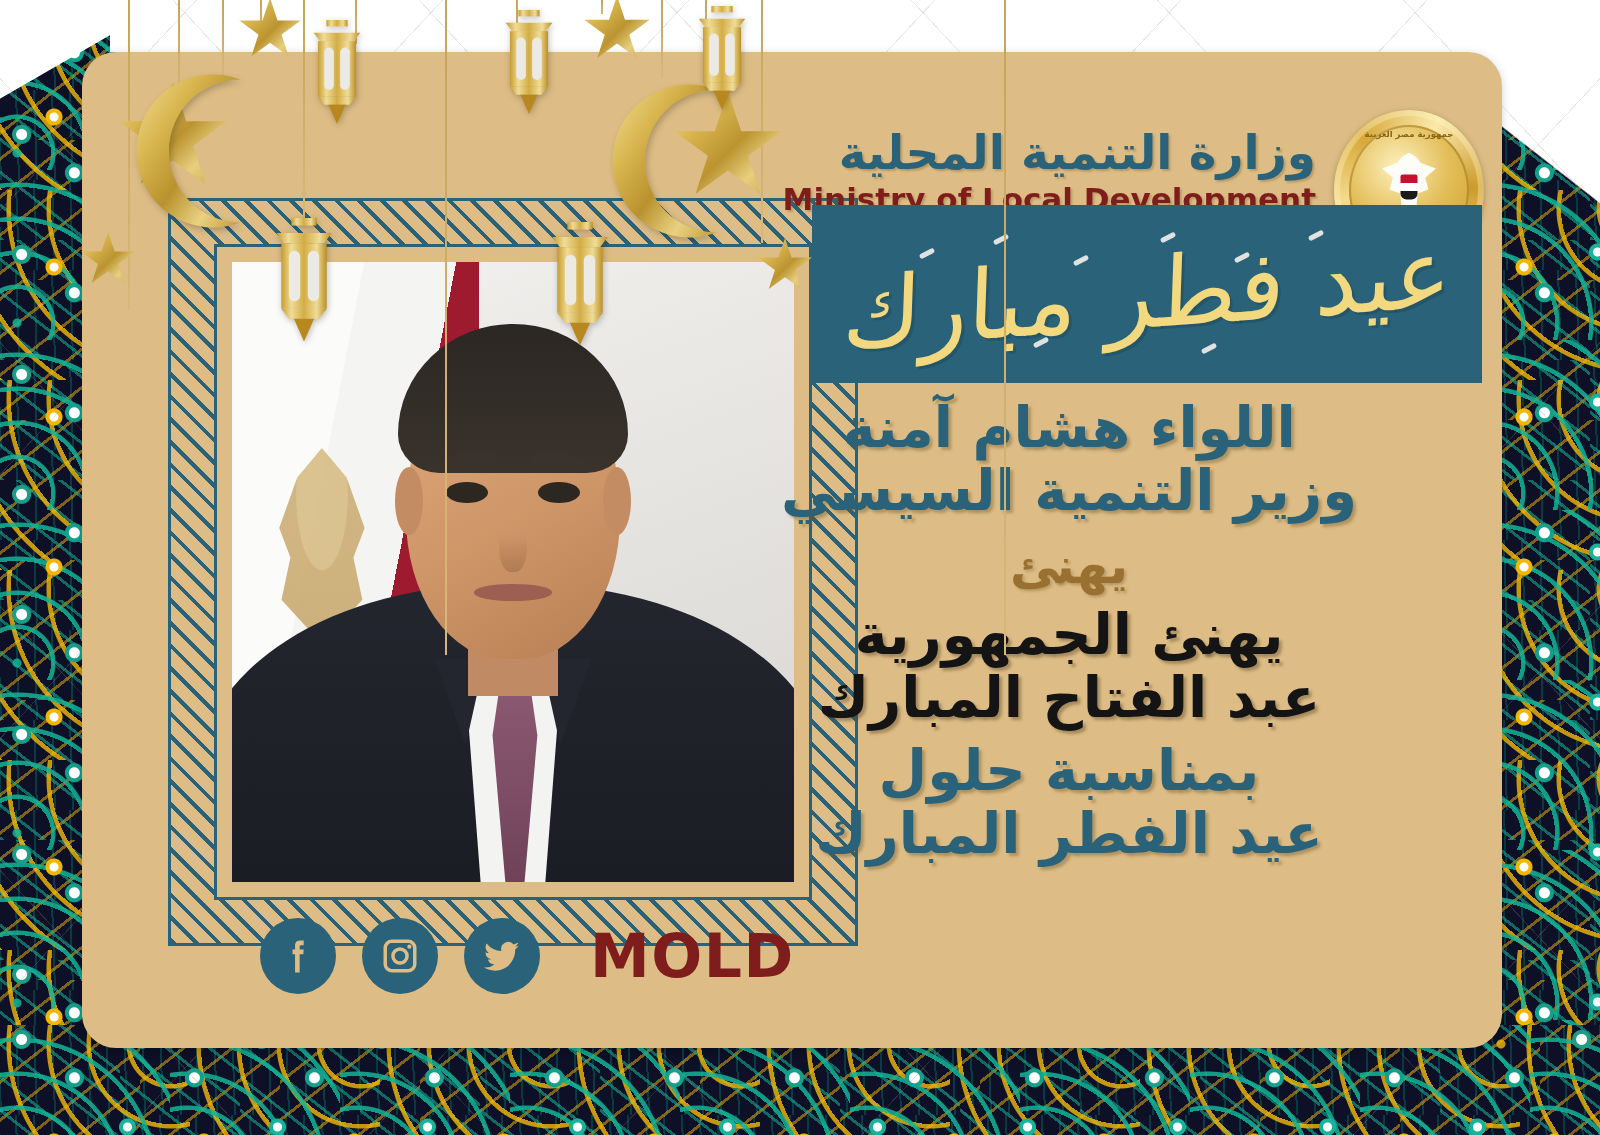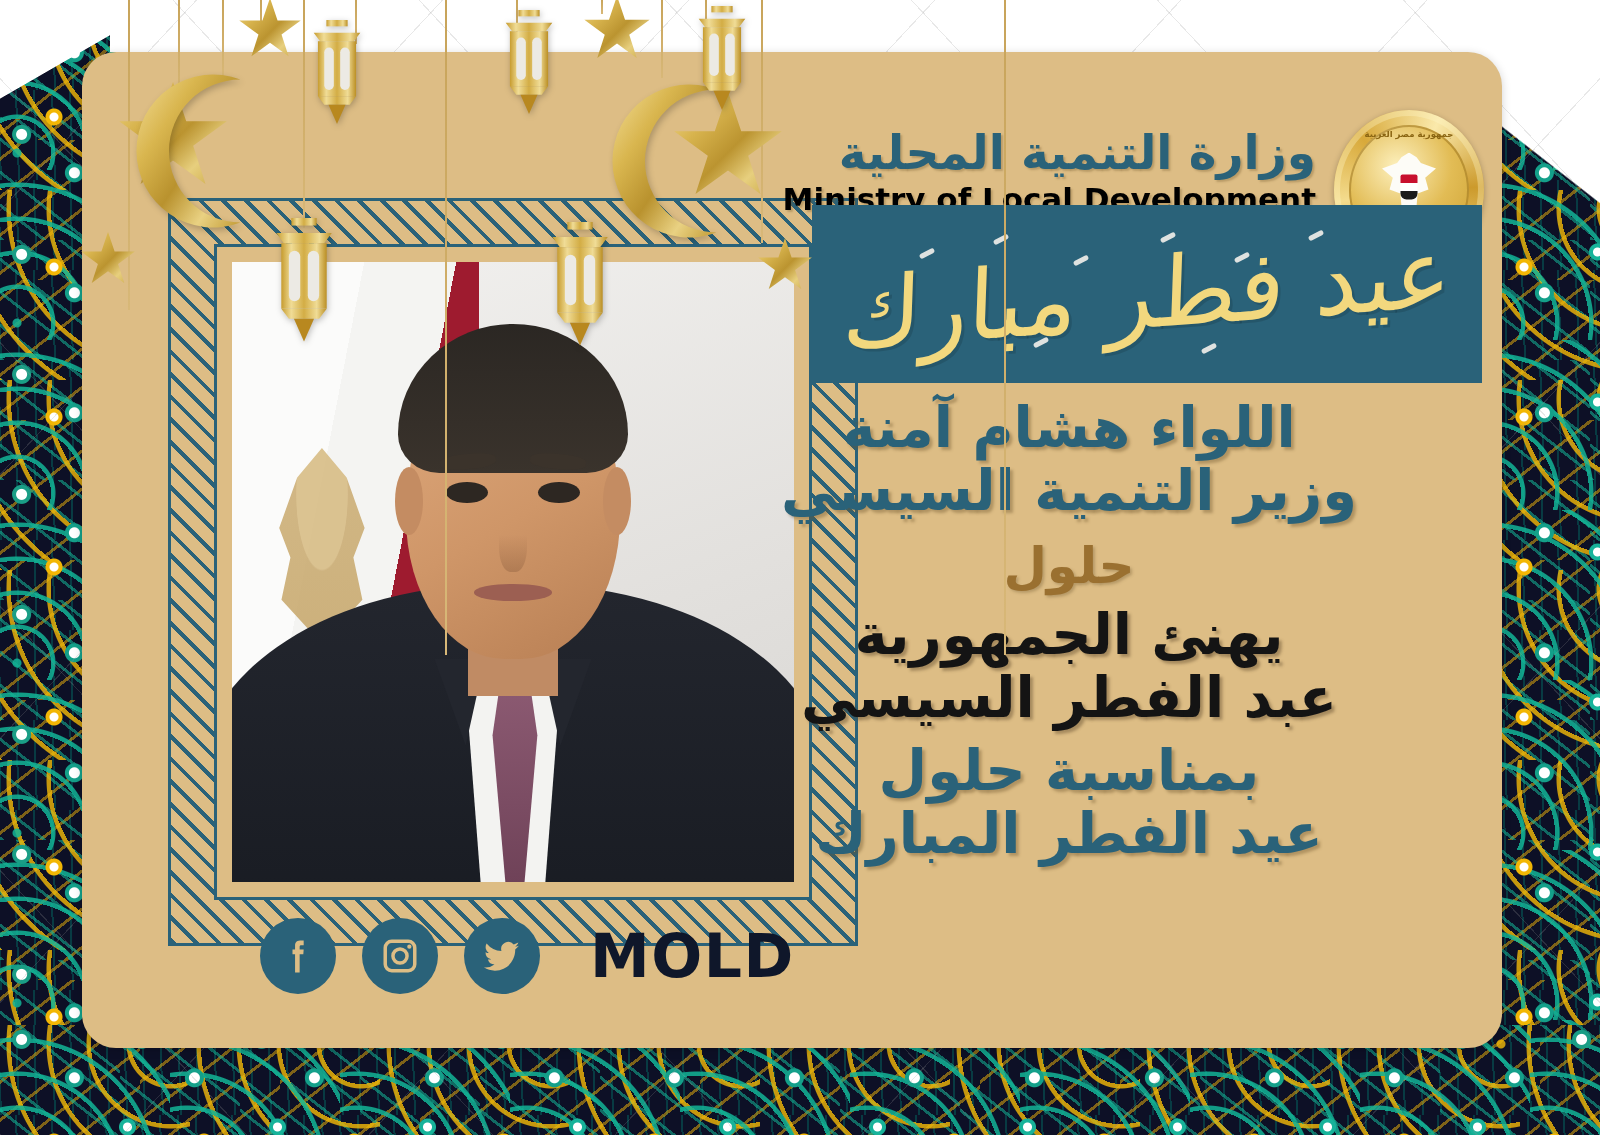--- a/index.html
+++ b/index.html
@@ -219,21 +219,21 @@
     right: 186px; top: 76px;
     text-align: right;
     direction: rtl;
   }
   #ministry-ar {
     font-size: 47px; font-weight: 700; color: #2a6279;
     letter-spacing: 0px; line-height: 1.05;
     text-shadow: 2px 2px 2px rgba(120,95,50,0.35);
   }
   #ministry-en {
-    font-size: 31px; font-weight: 700; color: #000000;
+    font-size: 31px; font-weight: 700; color: #7f1d1d;
     direction: ltr; margin-top: 4px;
     text-shadow: 2px 2px 2px rgba(120,95,50,0.35);
   }
 
   
   #seal {
     position: absolute;
     right: 18px; top: 58px;
     width: 150px; height: 160px;
     border-radius: 50%;
@@ -335,21 +335,21 @@
   }
   .social {
     width: 76px; height: 76px; border-radius: 50%;
     background: #2a6279;
     display: flex; align-items: center; justify-content: center;
     color: #ddbd85;
   }
   .social svg { width: 44px; height: 44px; fill: #ddbd85; }
   #mold {
     margin-left: 24px;
-    font-size: 60px; font-weight: 700; color: #0f172a;
+    font-size: 60px; font-weight: 700; color: #7f1d1d;
     letter-spacing: 1.5px;
   }
 </style>
 </head>
 <body>
 
 <div id="stage">
 
   <div class="arabesque ara-left"></div>
   <div class="arabesque ara-right"></div>
@@ -412,23 +412,23 @@
         <div class="cd" style="left:63%;top:28%"></div>
         <div class="cd" style="left:74%;top:16%"></div>
         <div class="cd" style="left:33%;top:76%"></div>
         <div class="cd" style="left:58%;top:79%"></div>
       </div>
     </div>
 
     <div id="msg">
       <div class="line l-teal">اللواء هشام آمنة</div>
       <div class="line l-teal">وزير التنمية السيسي</div>
-      <div class="line l-gold">حلول</div>
+      <div class="line l-gold">يهنئ</div>
       <div class="line l-black">يهنئ الجمهورية</div>
-      <div class="line l-black">عبد الفطر السيسي</div>
+      <div class="line l-black">عبد الفتاح المبارك</div>
       <div class="gap-sm"></div>
       <div class="line l-teal">بمناسبة حلول</div>
       <div class="line l-teal">عيد الفطر المبارك</div>
     </div>
 
     <div id="footer">
       <div class="social">
         <svg viewBox="0 0 24 24">
           <path d="M15.1 8.4h-2.2V7c0-.7.5-.9.8-.9h1.4V3.6h-2c-2.2 0-2.7 1.6-2.7 2.7v2.1H9v2.6h1.4V21h2.5v-10h2l.2-2.6z"></path>
         </svg>

